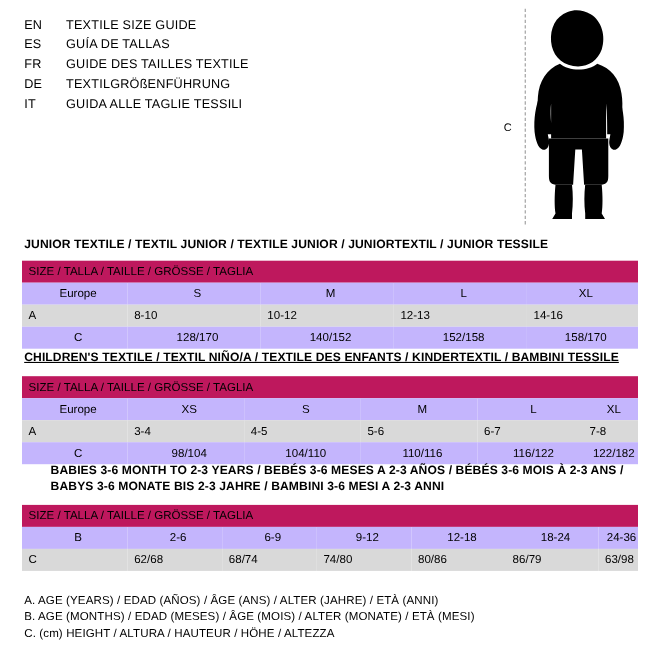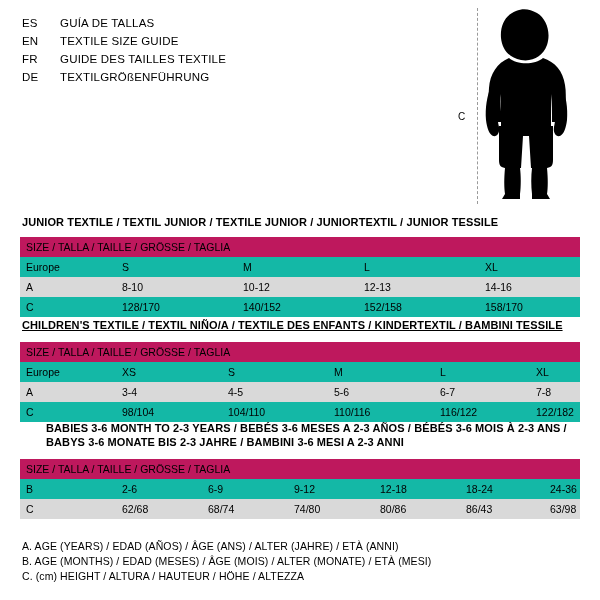--- a/index.html
+++ b/index.html
@@ -101,21 +101,22 @@
   }
   tr.head-row td {
     background: #be185d;
     color: #000;
     font-size: 10.5px;
   }
   tr.shaded td {
     background: #d9d9d9;
   }
   tr.plain td {
-    background: #14b8a6;
+    background: #c4b5fd;
+    text-align: center;
   }
 
   
   .footer {
     position: absolute;
     left: 22px;
     bottom: 16px;
     width: 560px;
   }
   .footer-line {
@@ -124,34 +125,38 @@
     letter-spacing: 0.1px;
   }
 </style>
 </head>
 <body>
 
 <div class="page">
 
   <div class="lang-block">
     <div class="lang-row">
+      <span class="lang-code">EN</span>
+      <span class="lang-text">TEXTILE SIZE GUIDE</span>
+    </div>
+    <div class="lang-row">
       <span class="lang-code">ES</span>
       <span class="lang-text">GUÍA DE TALLAS</span>
     </div>
     <div class="lang-row">
-      <span class="lang-code">EN</span>
-      <span class="lang-text">TEXTILE SIZE GUIDE</span>
-    </div>
-    <div class="lang-row">
       <span class="lang-code">FR</span>
       <span class="lang-text">GUIDE DES TAILLES TEXTILE</span>
     </div>
     <div class="lang-row">
       <span class="lang-code">DE</span>
       <span class="lang-text">TEXTILGRÖßENFÜHRUNG</span>
+    </div>
+    <div class="lang-row">
+      <span class="lang-code">IT</span>
+      <span class="lang-text">GUIDA ALLE TAGLIE TESSILI</span>
     </div>
   </div>
 
   <div class="figure-area">
     <div class="dashed-line"></div>
     <div class="c-label">C</div>
     <svg class="silhouette" width="105" height="196" viewBox="0 0 105 196">
       <g fill="#000000">
 
         <path d="M33 3 C22 7 17 18 18 30 C19 41 26 50 38 52 C50 54 60 48 64 37 C68 25 64 11 54 5 C47 1 40 0 33 3 Z"></path>
@@ -251,21 +256,21 @@
         <td style="width:80px">12-18</td>
         <td style="width:78px">18-24</td>
         <td>24-36</td>
       </tr>
       <tr class="shaded">
         <td>C</td>
         <td>62/68</td>
         <td>68/74</td>
         <td>74/80</td>
         <td>80/86</td>
-        <td>86/43</td>
+        <td>86/79</td>
         <td>63/98</td>
       </tr>
     </tbody>
   </table>
 
   <div class="footer">
     <div class="footer-line">A. AGE (YEARS) / EDAD (AÑOS) / ÂGE (ANS) / ALTER (JAHRE) / ETÀ (ANNI)</div>
     <div class="footer-line">B. AGE (MONTHS) / EDAD (MESES) / ÂGE (MOIS) / ALTER (MONATE) / ETÀ (MESI)</div>
     <div class="footer-line">C. (cm) HEIGHT / ALTURA / HAUTEUR / HÖHE / ALTEZZA</div>
   </div>

